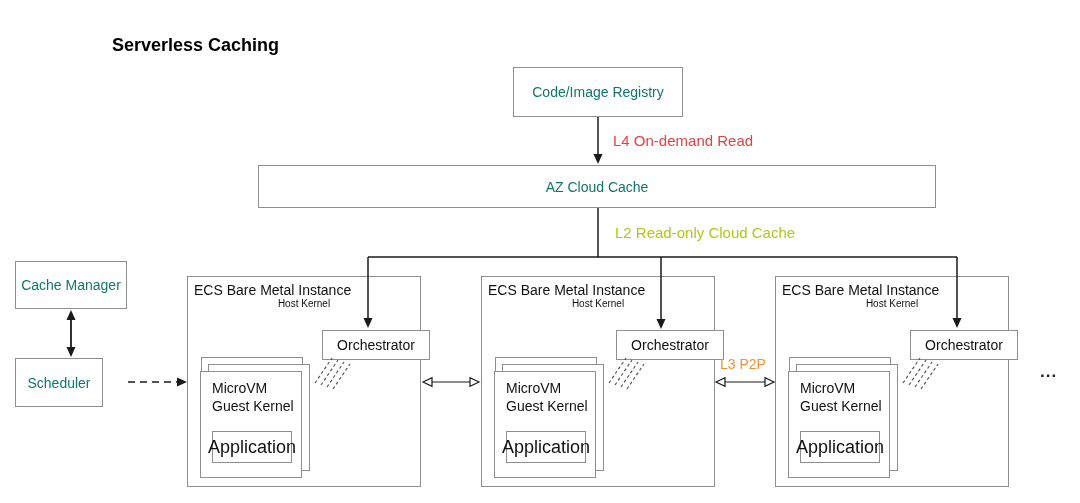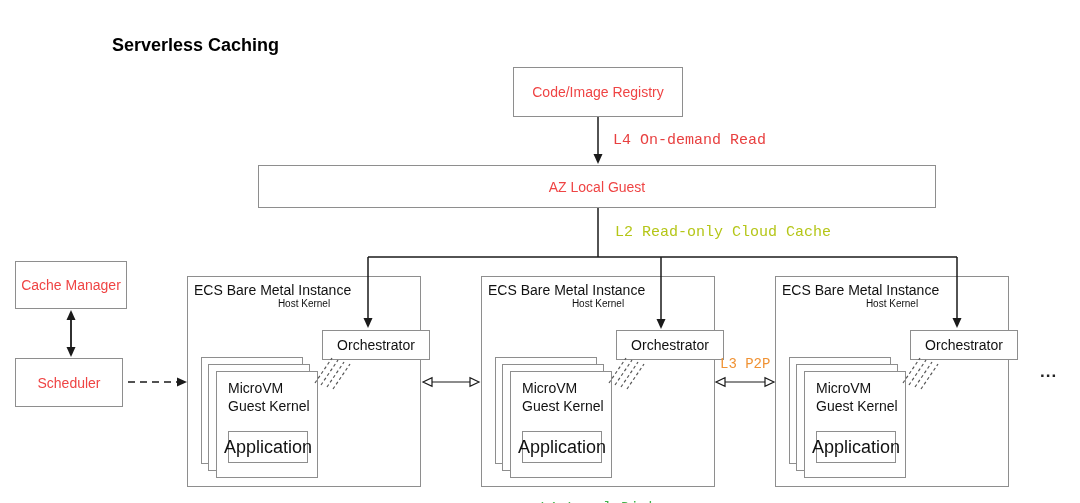--- a/index.html
+++ b/index.html
@@ -4,66 +4,66 @@
 <style>
   html,body{margin:0;padding:0;background:#fff;}
   .canvas{
     position:relative;width:1080px;height:503px;background:#ffffff;
     font-family:"Liberation Sans", sans-serif;color:#111;overflow:hidden;margin-top:24px;
   }
   .title{position:absolute;left:112px;top:11px;font-size:18px;font-weight:bold;color:#000;}
   .box{
     position:absolute;background:#fff;border:1px solid #8e8e8e;
     display:flex;align-items:center;justify-content:center;
-    font-size:14px;color:#ef4444;text-align:center;box-sizing:border-box;
+    font-size:14px;color:#0f766e;text-align:center;box-sizing:border-box;
   }
   .registry{left:513px;top:43px;width:170px;height:50px;}
   .azcache{left:258px;top:141px;width:678px;height:43px;}
   .cachemgr{left:15px;top:237px;width:112px;height:48px;}
-  .scheduler{left:15px;top:334px;width:108px;height:49px;}
+  .scheduler{left:15px;top:334px;width:88px;height:49px;}
   .instance{
     position:absolute;top:252px;width:234px;height:211px;background:#fff;
     border:1px solid #8e8e8e;box-sizing:border-box;z-index:1;
   }
   .inst-0{left:187px;} .inst-1{left:481px;} .inst-2{left:775px;}
   .inst-h1{position:absolute;left:6px;top:5px;font-size:14px;white-space:nowrap;}
   .inst-h2{position:absolute;left:0;top:21px;width:100%;text-align:center;font-size:10px;}
   .orch{
     position:absolute;left:134px;top:53px;width:108px;height:30px;background:#fff;
     border:1px solid #8e8e8e;display:flex;align-items:center;justify-content:center;
     font-size:14px;box-sizing:border-box;
   }
   .vm{position:absolute;width:102px;height:107px;background:#fff;border:1px solid #8e8e8e;box-sizing:border-box;}
   .vm.back{left:13px;top:80px;}
   .vm.mid{left:20px;top:87px;}
-  .vm.front{left:28px;top:94px;}
+  .vm.front{left:12px;top:94px;}
   .vm-label{position:absolute;left:11px;top:7px;font-size:14px;line-height:1.32;}
   .app{
     position:absolute;left:11px;top:59px;width:80px;height:32px;background:#fff;
     border:1px solid #8e8e8e;display:flex;align-items:center;justify-content:center;
     font-size:18px;box-sizing:border-box;
   }
   .hatch{position:absolute;left:126px;top:76px;z-index:2;}
   .overlay{position:absolute;left:0;top:0;width:1080px;height:503px;z-index:3;pointer-events:none;}
-  .edge-label{position:absolute;font-size:15px;white-space:nowrap;z-index:4;font-family:Liberation Mono, monospace;}
+  .edge-label{position:absolute;font-size:15px;white-space:nowrap;z-index:4;}
   .lbl-l4{left:613px;top:108px;color:#e84040;}
   .lbl-l2{left:615px;top:200px;color:#b5c618;}
   .lbl-l3{left:720px;top:332px;color:#f09233;font-size:14px;}
   .lbl-l1{left:540px;top:476px;width:116px;text-align:center;color:#3fb24a;}
   .ellipsis{position:absolute;left:1040px;top:338px;font-size:17px;font-weight:bold;color:#222;letter-spacing:1px;z-index:4;}
 </style>
 </head>
 <body>
 
 <div class="canvas">
 
   <div class="title">Serverless Caching</div>
 
   <div class="box registry">Code/Image Registry</div>
-  <div class="box azcache">AZ Local Guest</div>
+  <div class="box azcache">AZ Cloud Cache</div>
 
   <div class="box cachemgr">Cache Manager</div>
   <div class="box scheduler">Scheduler</div>
 
   <div class="instance inst-0">
     <div class="inst-h1">ECS Bare Metal Instance</div>
     <div class="inst-h2">Host Kernel</div>
     <div class="orch">Orchestrator</div>
     <svg class="hatch" width="38" height="38" viewBox="0 0 38 38">
       <g stroke="#555" stroke-width="1.2" stroke-dasharray="3 2.6" fill="none">

